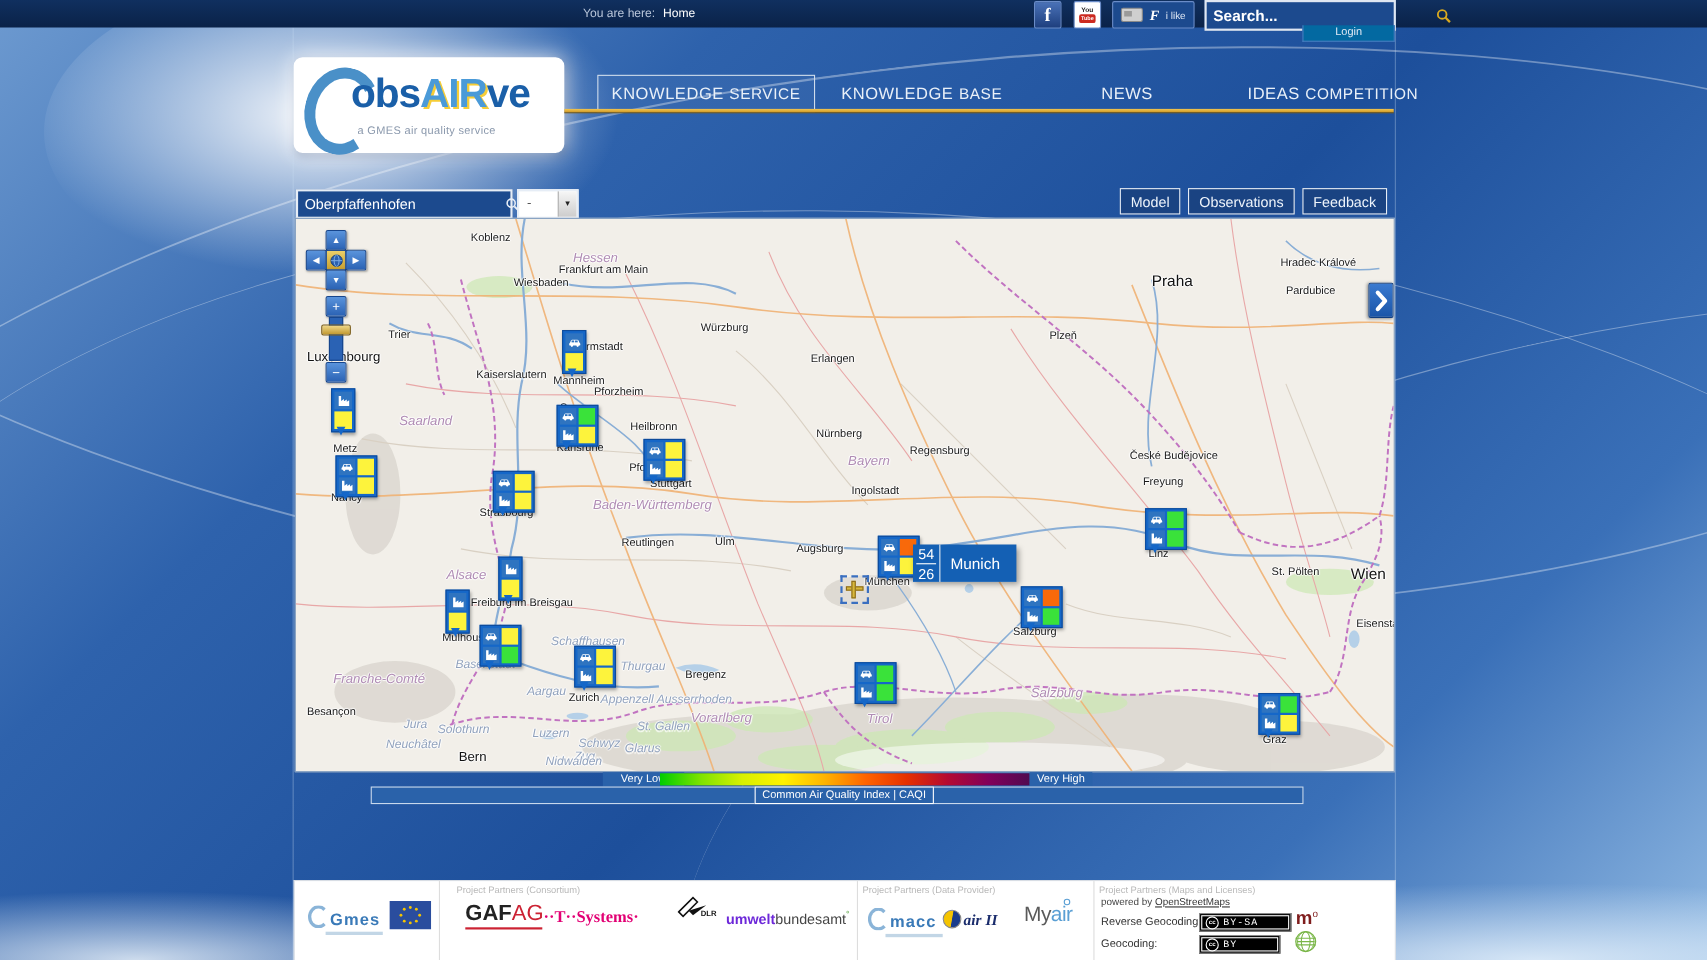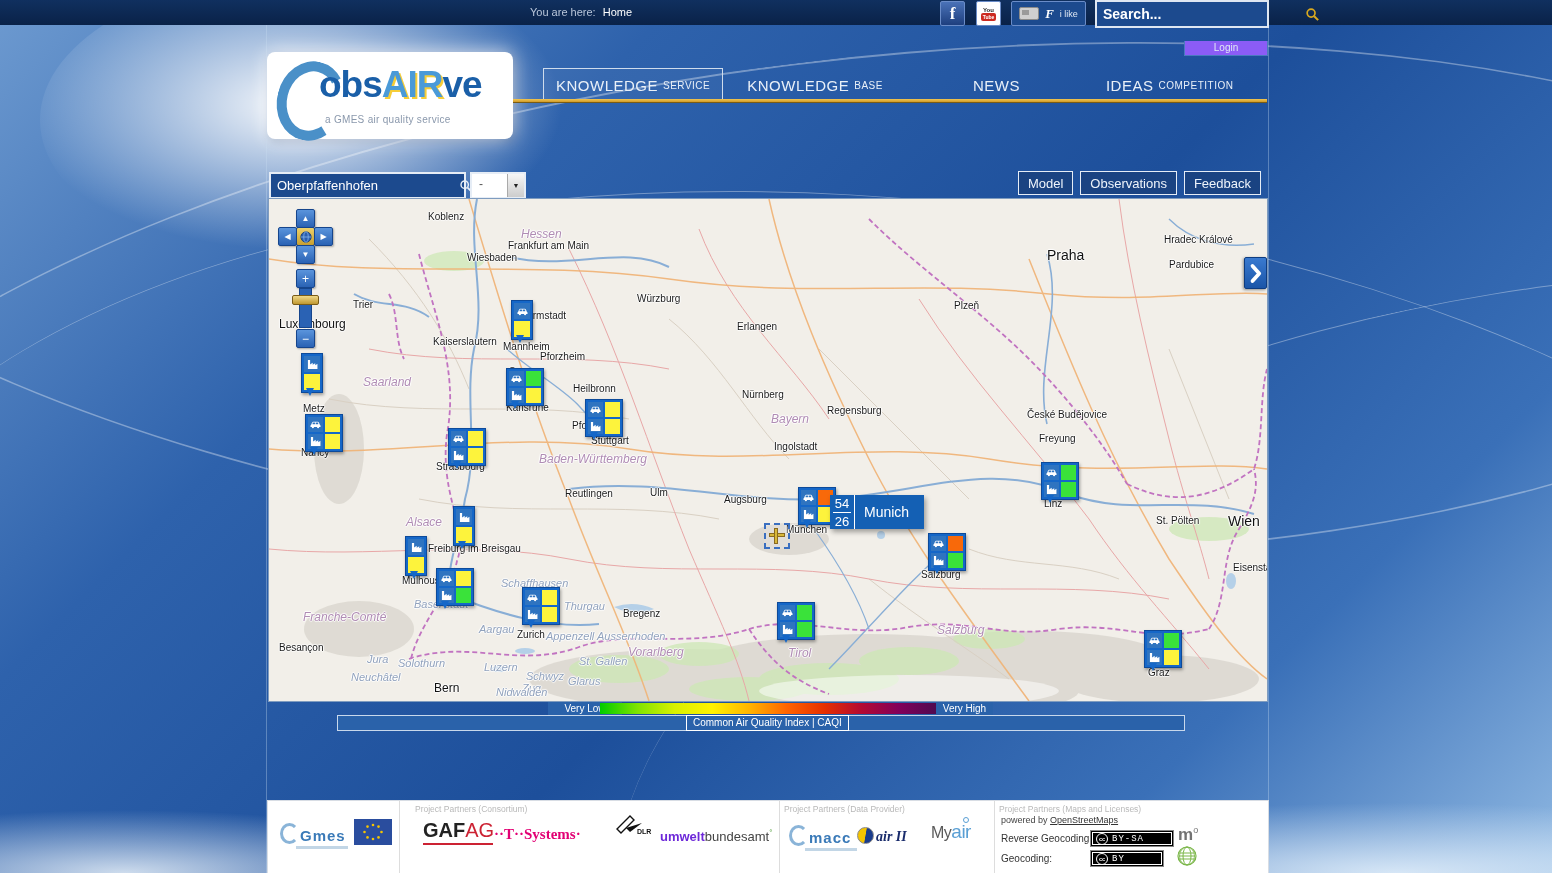--- a/index.html
+++ b/index.html
@@ -31,35 +31,35 @@
   #yt .you{font-size:6px;color:#222;line-height:6px;font-weight:bold}
   #yt .tube{background:#cc2a20;color:#fff;font-size:5px;line-height:8px;padding:0 2px;border-radius:2px;font-weight:bold}
   #like{left:1011px;width:73px;background:#1c4a8e;gap:6px}
   #like .widget{width:18px;height:11px;border:1px solid #8a8a8a;background:#cfcfcf;border-radius:2px;display:inline-block;position:relative}
   #like .widget::after{content:"";position:absolute;left:2px;top:2px;width:7px;height:5px;background:#9a9a9a}
   #like .F{color:#fff;font-family:"Liberation Serif",serif;font-style:italic;font-weight:bold;font-size:13px}
   #like .lk{color:#dfe8f4;font-size:9px}
   #search{left:1095px;top:0;width:170px;height:24px;border:2px solid #dfe7f2;background:#1c4a8e;display:flex;align-items:center}
   #search input{flex:1;background:transparent;border:none;outline:none;color:#fff;font-weight:bold;font-size:14px;padding:0 6px;font-family:"Liberation Sans",sans-serif}
   #search .mag{width:24px;height:22px;display:flex;align-items:center;justify-content:center;cursor:pointer}
-  #login{left:1184px;top:41px;width:82px;height:14px;background:#8b5cf6;border:1px solid #4a7ac0;border-top:none;
+  #login{left:1184px;top:23px;width:82px;height:14px;background:#0369a1;border:1px solid #4a7ac0;border-top:none;
         color:#dfe8f4;font-size:10px;text-align:center;line-height:14px;cursor:pointer}
   
   #logo{left:267px;top:52px;width:246px;height:87px;background:#fff;border-radius:8px;box-shadow:0 0 18px rgba(255,255,255,.8),2px 3px 8px rgba(0,30,80,.3);cursor:pointer}
   #logo .cres{position:absolute;left:10px;top:9px;width:48px;height:60px;border:10px solid #4a90c8;border-right-color:transparent;border-radius:50%;transform:rotate(14deg)}
   #logo .wordmark{position:absolute;left:52px;top:12px;font-size:37px;font-weight:bold;letter-spacing:-1px}
   #logo .p1,#logo .p3{color:#1a5fa8}
   #logo .p2{color:#4a9ad8;text-shadow:2px 2px 0 rgba(244,196,20,.85)}
   #logo .tagline{position:absolute;left:58px;top:62px;font-size:10px;color:#8a98ac;letter-spacing:.3px}
   
   #tabs{left:543px;top:68px;height:34px;display:flex;align-items:center}
   .tab{height:32px;display:flex;align-items:center;padding:0 12px;color:#e9f0f8;cursor:pointer;white-space:nowrap}
   .tab.active{border:1px solid #cfdcec;background:rgba(255,255,255,.04)}
   .tab .w1{font-size:15px;letter-spacing:.5px}
-  .tab .w2{font-size:10px;margin-left:5px;letter-spacing:.5px}
+  .tab .w2{font-size:14px;margin-left:5px;letter-spacing:.5px}
   .tab+.tab{margin-left:12px}
   .tab:nth-child(3){margin-left:66px}
   .tab:nth-child(4){margin-left:62px}
   #goldline{left:513px;top:99px;width:754px;height:3px;background:linear-gradient(#f2c652,#cf9a28);border-bottom:1px solid #7a5c14}
   
   #locbox{left:269px;top:172px;width:193px;height:23px;border:2px solid #e6edf6;background:#1c4a8e;display:flex;align-items:center}
   #locbox input{flex:1;background:transparent;border:none;outline:none;color:#fff;font-size:13px;padding:0 6px;font-family:"Liberation Sans",sans-serif}
   #locbox .mag{width:22px;display:flex;align-items:center;justify-content:center;cursor:pointer}
   #layersel{left:470px;top:172px;width:52px;height:23px;border:2px solid #e6edf6;background:#fff;display:flex;cursor:pointer}
   #layersel .val{flex:1;font-size:12px;color:#555;padding:3px 0 0 7px}
@@ -128,32 +128,32 @@
   .gaf .g2{color:#cc2233;font-size:20px}
   .gaf .redbar{display:block;height:2px;width:70px;background:#cc2233;margin-top:1px}
   .tsys{color:#e20074;font-family:"Liberation Serif",serif;font-weight:bold;font-size:15px}
   .dlr span{position:absolute;left:22px;top:15px;font-size:7px;font-weight:bold;color:#111}
   .uba .u1{color:#6d28d9;font-weight:bold;font-size:13px}
   .uba .u2{color:#444;font-size:13px}
   .uba sup{color:#4a9a32;font-size:8px}
   .citeair .cemb{display:inline-block;width:15px;height:15px;border-radius:50%;vertical-align:-3px;
         background:linear-gradient(100deg,#f5c400 48%,#1a3c8c 52%);margin-right:2px;border:1px solid #888}
   .citeair em{font-family:"Liberation Serif",serif;color:#1a2c6c;font-size:14px;font-weight:bold}
-  .myair .my{color:#5a5a5a;font-size:16px;letter-spacing:-.5px}
+  .myair .my{color:#5a5a5a;font-size:19px;letter-spacing:-.5px}
   .myair .air{color:#5a9fd4;font-size:19px;letter-spacing:-.5px;position:relative}
   .myair .air::after{content:"";position:absolute;right:2px;top:-4px;width:4px;height:4px;border:1.5px solid #5a9fd4;border-radius:50%}
   .osmline{position:absolute;font-size:9px;color:#444}
   .osmline a{color:#333;text-decoration:underline;cursor:pointer}
   .geol{position:absolute;font-size:10px;color:#333}
   .ccbadge{position:absolute;height:15px;background:#000;border:1px solid #888;outline:1px solid #fff;outline-offset:-3px;
         display:flex;align-items:center;gap:4px;padding:0 5px;cursor:pointer}
   .ccicon{width:10px;height:10px;border:1.2px solid #fff;border-radius:50%;color:#fff;font-size:5.5px;
         display:flex;align-items:center;justify-content:center;font-weight:bold}
   .cctext{color:#fff;font-family:"Liberation Mono",monospace;font-size:9px;letter-spacing:1px}
-  .mq{position:absolute;color:#737373;font-weight:normal;font-size:17px;cursor:pointer}
+  .mq{position:absolute;color:#7f1d1d;font-weight:normal;font-size:17px;cursor:pointer}
   .mq sup{font-size:9px}
   .globe-g{position:absolute;cursor:pointer}
 </style>
 </head>
 <body>
 
 <div class="abs glow"></div>
 <div class="abs sw sw1"></div>
 <div class="abs sw sw2"></div>
 <div class="abs sw sw3"></div>
@@ -410,21 +410,21 @@
     <span class="ml state" style="left: 359px; top: 446px;">Vorarlberg</span>
     <span class="ml region" style="left: 98px; top: 454px;">Jura</span>
     <span class="ml region" style="left: 129px; top: 458px;">Solothurn</span>
     <span class="ml region" style="left: 310px; top: 456px;">St. Gallen</span>
     <span class="ml region" style="left: 215px; top: 462px;">Luzern</span>
     <span class="ml region" style="left: 253px; top: 459px; margin-top: 24px;">Zug</span>
     <span class="ml region" style="left: 257px; top: 471px;">Schwyz</span>
     <span class="ml region" style="left: 82px; top: 472px;">Neuchâtel</span>
     <span class="ml region" style="left: 299px; top: 476px;">Glarus</span>
     <span class="ml city" style="left: 879px; top: 468px;">Graz</span>
-    <span class="ml big2" style="left: 165px; top: 482px;">Bern</span>
+    <span class="ml big2" style="left: 148px; top: 482px;">Bern</span>
     <span class="ml region" style="left: 227px; top: 487px;">Nidwalden</span>
     <div class="mk single" style="left: 242px; top: 101px;">
       <span class="cic">
         <svg viewBox="0 0 14 10" width="13" height="9">
           <path fill="#fff" d="M2.2 5.2 L3.2 2.8 Q3.5 2 4.4 2 L9.6 2 Q10.5 2 10.8 2.8 L11.8 5.2 Q12.6 5.5 12.6 6.4 L12.6 7.4 Q12.6 7.9 12.1 7.9 L11.2 7.9 Q10.9 9.3 9.9 9.3 Q8.9 9.3 8.6 7.9 L5.4 7.9 Q5.1 9.3 4.1 9.3 Q3.1 9.3 2.8 7.9 L1.9 7.9 Q1.4 7.9 1.4 7.4 L1.4 6.4 Q1.4 5.5 2.2 5.2 Z"></path>
           <rect x="3.8" y="2.8" width="2.6" height="1.9" fill="#2f74c0"></rect>
           <rect x="7.2" y="2.8" width="2.8" height="1.9" fill="#2f74c0"></rect>
         </svg>
       </span>
       <span class="cval" style="background:#fdf33c"></span>

